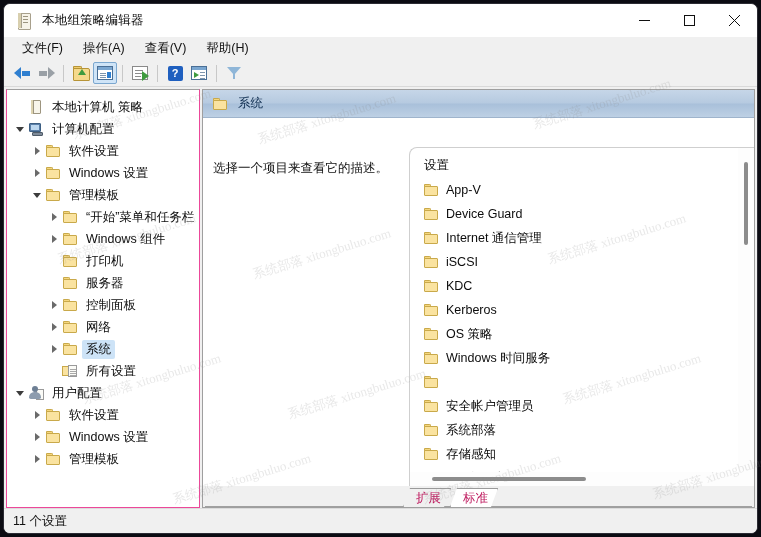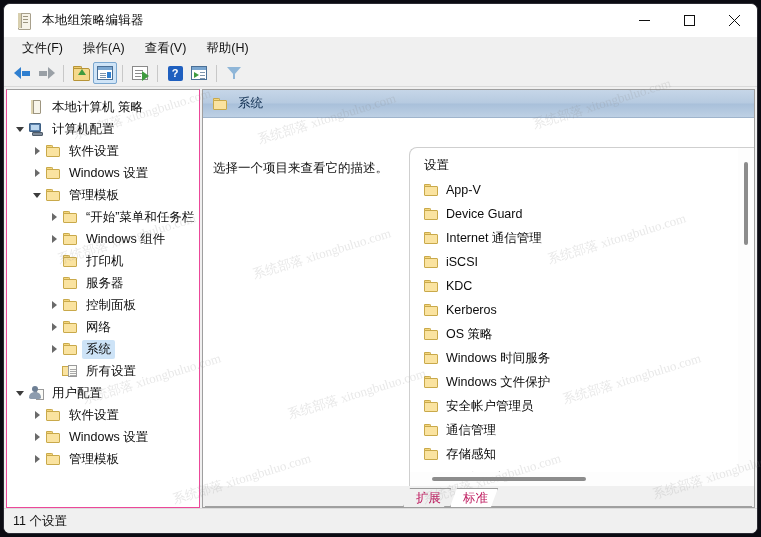--- a/index.html
+++ b/index.html
@@ -558,35 +558,34 @@
                   <div class="tab"></div>
                   <div class="f"></div>
                 </div>
                 <span>Windows 时间服务</span>
               </div>
               <div class="lrow">
                 <div class="fold">
                   <div class="tab"></div>
                   <div class="f"></div>
                 </div>
-                <span>Windows 文件保护</span>
               </div>
               <div class="lrow">
                 <div class="fold">
                   <div class="tab"></div>
                   <div class="f"></div>
                 </div>
                 <span>安全帐户管理员</span>
               </div>
               <div class="lrow">
                 <div class="fold">
                   <div class="tab"></div>
                   <div class="f"></div>
                 </div>
-                <span>通信管理</span>
+                <span>系统部落</span>
               </div>
               <div class="lrow">
                 <div class="fold">
                   <div class="tab"></div>
                   <div class="f"></div>
                 </div>
                 <span>存储感知</span>
               </div>
               <div class="lrow">
                 <div class="fold">

